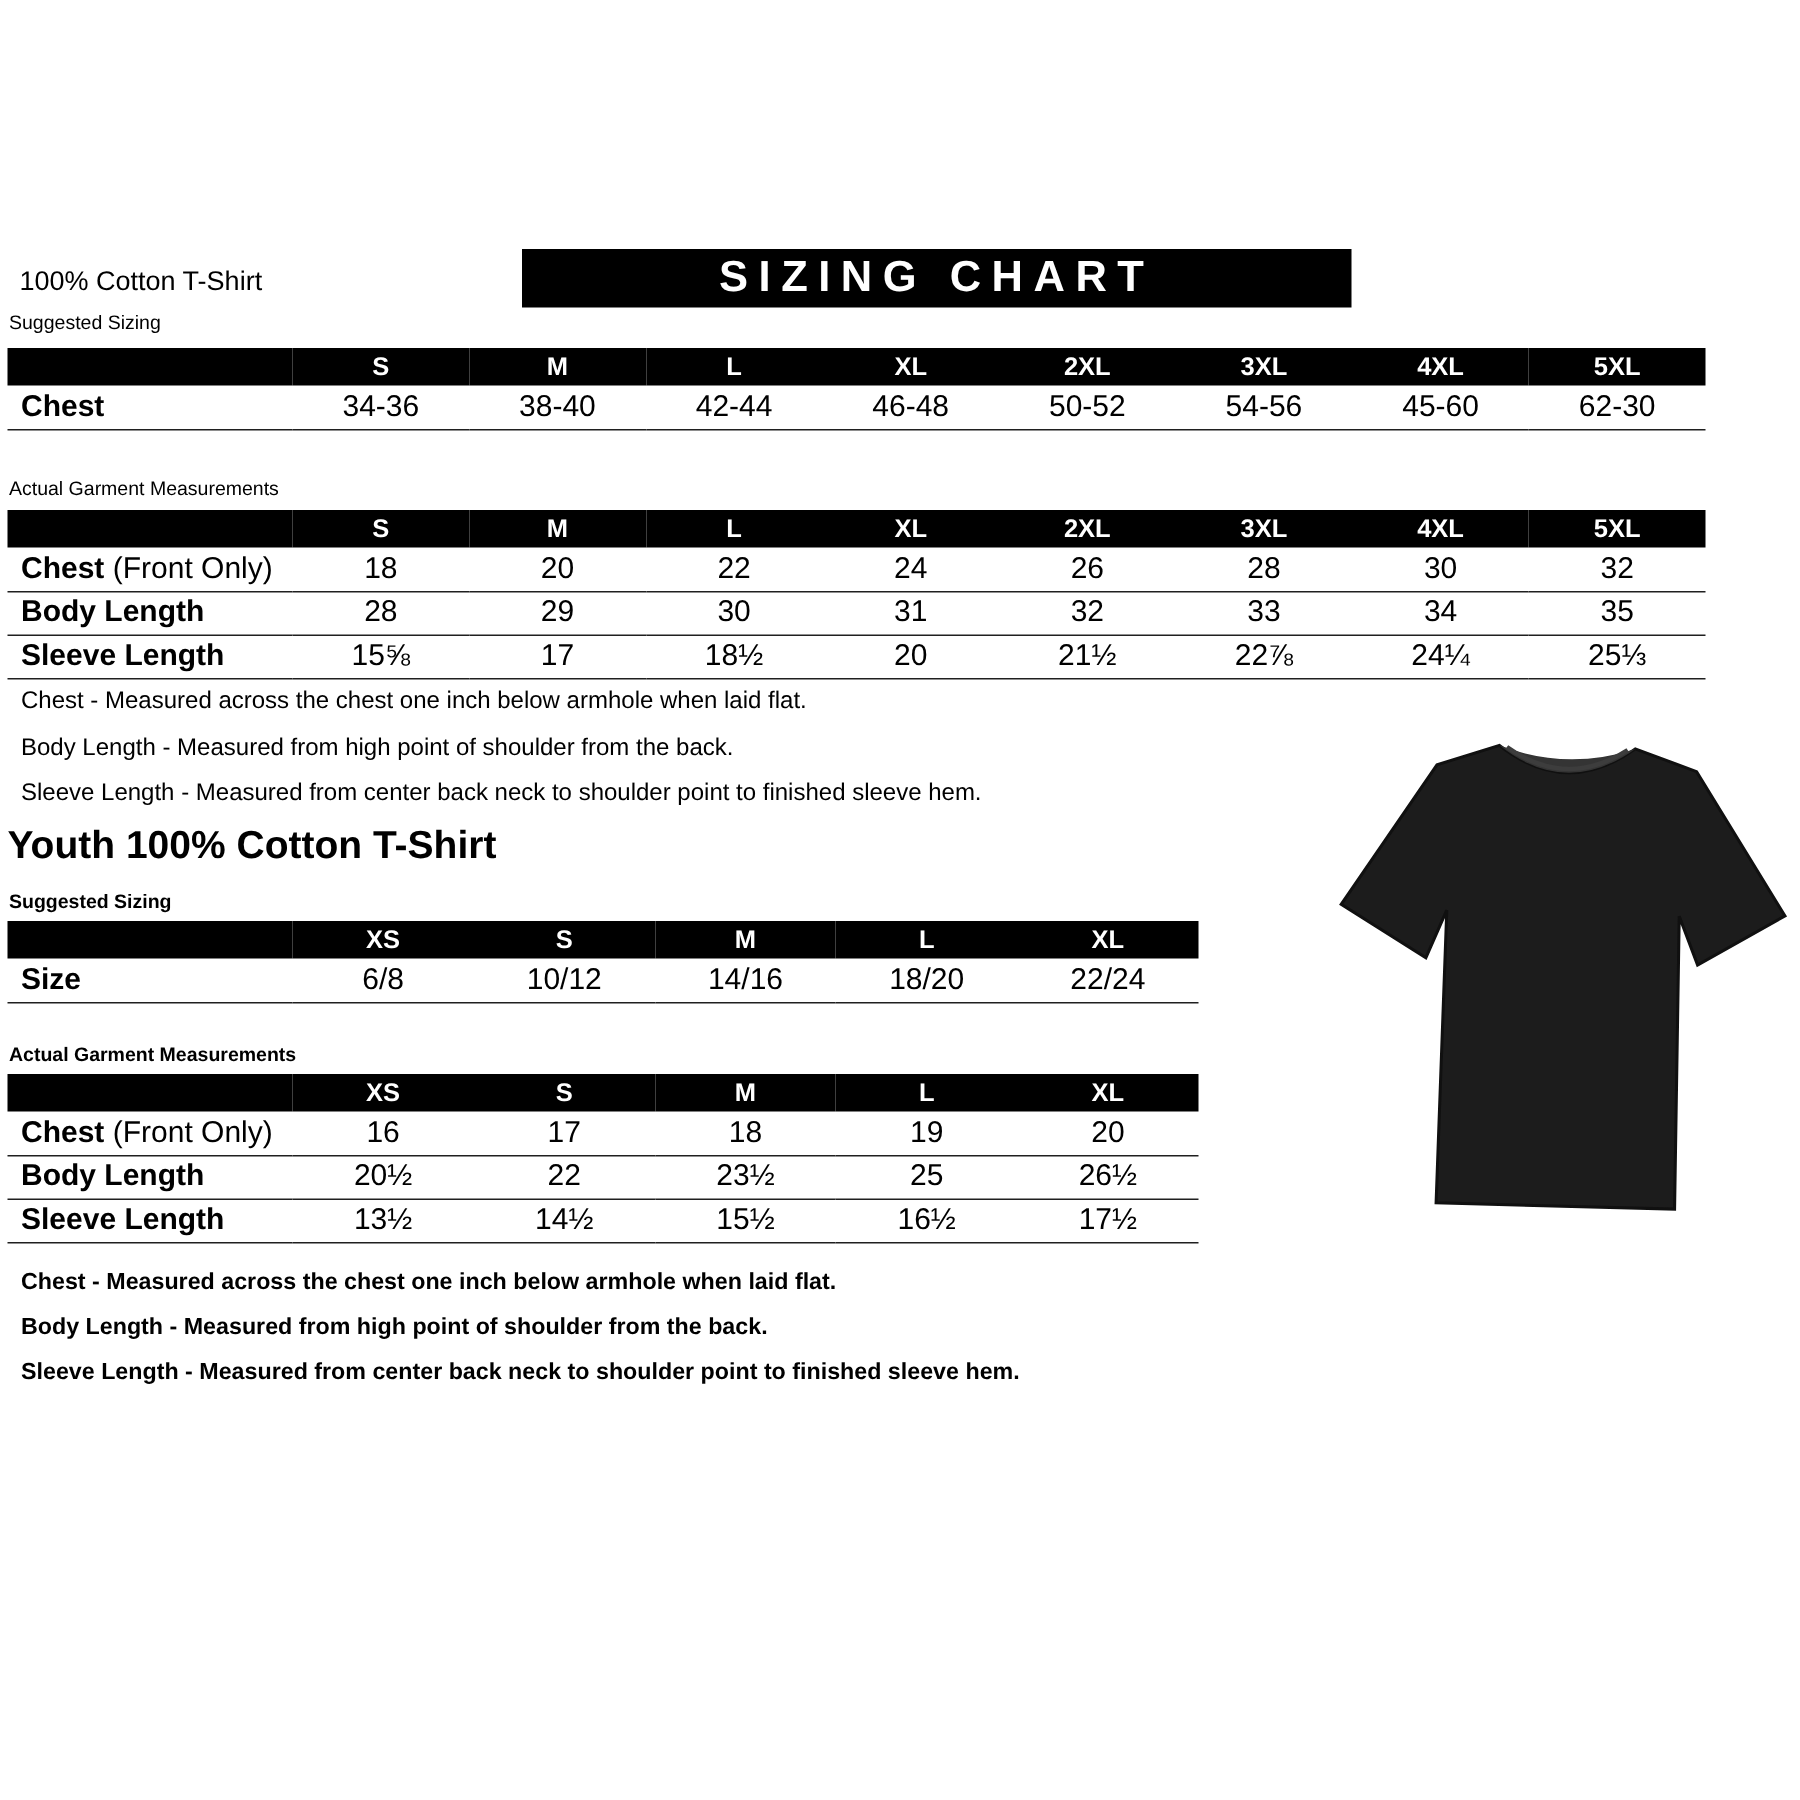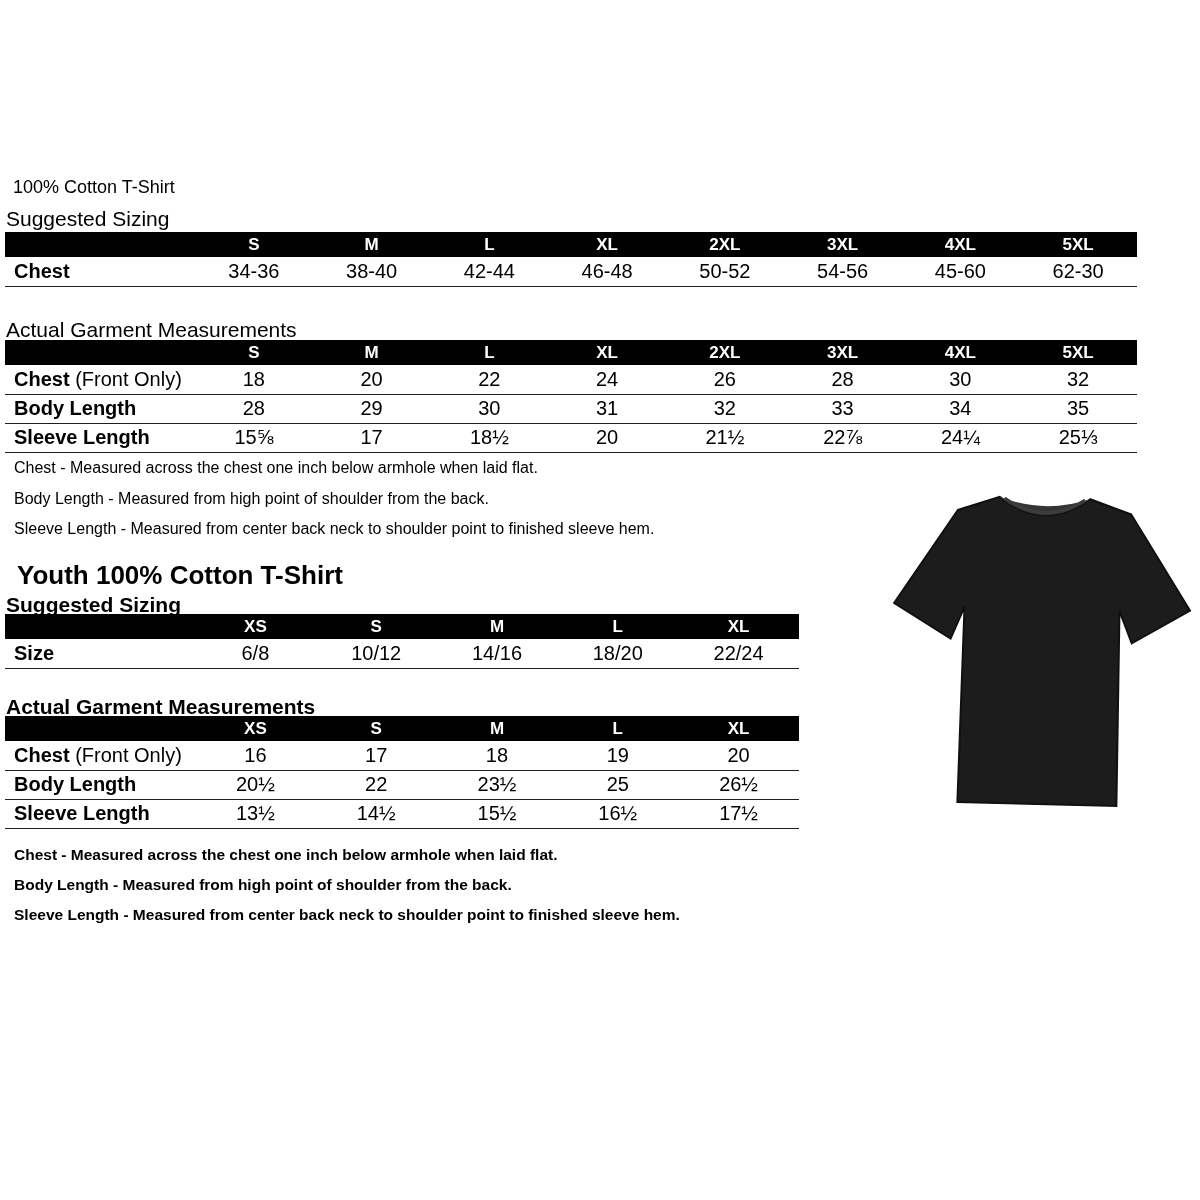--- a/index.html
+++ b/index.html
@@ -8,21 +8,21 @@
     position:relative; width:1200px; height:1200px; background:#ffffff;
     font-family:"Liberation Sans", sans-serif; color:#000; overflow:hidden;
   }
   .abs { position:absolute; }
   .title { left:13px; top:165px; font-size:18px; font-weight:400; }
   .banner {
     left:348px; top:166px; width:553px; height:39px; background:#000;
     display:flex; align-items:center; justify-content:center;
   }
   .banner span { color:#fff; font-size:29px; font-weight:700; letter-spacing:7px; }
-  .seclabel { left:6px; font-size:21px; }
+  .seclabel { left:6px; font-size:13px; }
   .seclabel.bold { font-weight:600; }
 
   table.sz { position:absolute; left:5px; border-collapse:collapse; table-layout:fixed; }
   table.adult { width:1132px; }
   table.youth { width:794px; }
   col.lbl { width:190px; }
   .sz thead th {
     background:#000; color:#fff; font-size:17px; font-weight:700;
     height:25px; text-align:center; padding:0;
   }
@@ -38,20 +38,23 @@
   .youth-title { left:5px; top:548px; font-size:26px; font-weight:700; }
 
   .tshirt { left:890px; top:474px; width:302px; height:346px; transform:rotate(1.5deg); }
 </style>
 </head>
 <body>
 
 <div class="page">
 
   <h1 class="abs title">100% Cotton T-Shirt</h1>
+  <div class="abs banner">
+    <span>SIZING CHART</span>
+  </div>
 
   <div class="abs seclabel" style="top:207px">Suggested Sizing</div>
 
   <table class="sz adult" style="top:232px">
     <colgroup>
         <col class="lbl">
         <col>
         <col>
         <col>
         <col>
@@ -149,21 +152,21 @@
         <td>24¼</td>
         <td>25⅓</td>
       </tr>
     </tbody>
   </table>
 
   <div class="abs note" style="top:459px">Chest - Measured across the chest one inch below armhole when laid flat.</div>
   <div class="abs note" style="top:490px">Body Length - Measured from high point of shoulder from the back.</div>
   <div class="abs note" style="top:520px">Sleeve Length - Measured from center back neck to shoulder point to finished sleeve hem.</div>
 
-  <h2 class="abs youth-title" style="margin:12px">Youth 100% Cotton T-Shirt</h2>
+  <h2 class="abs youth-title" style="margin:0">Youth 100% Cotton T-Shirt</h2>
 
   <div class="abs seclabel bold" style="top:593px">Suggested Sizing</div>
 
   <table class="sz youth" style="top:614px">
     <colgroup>
         <col class="lbl">
         <col>
         <col>
         <col>
         <col>

